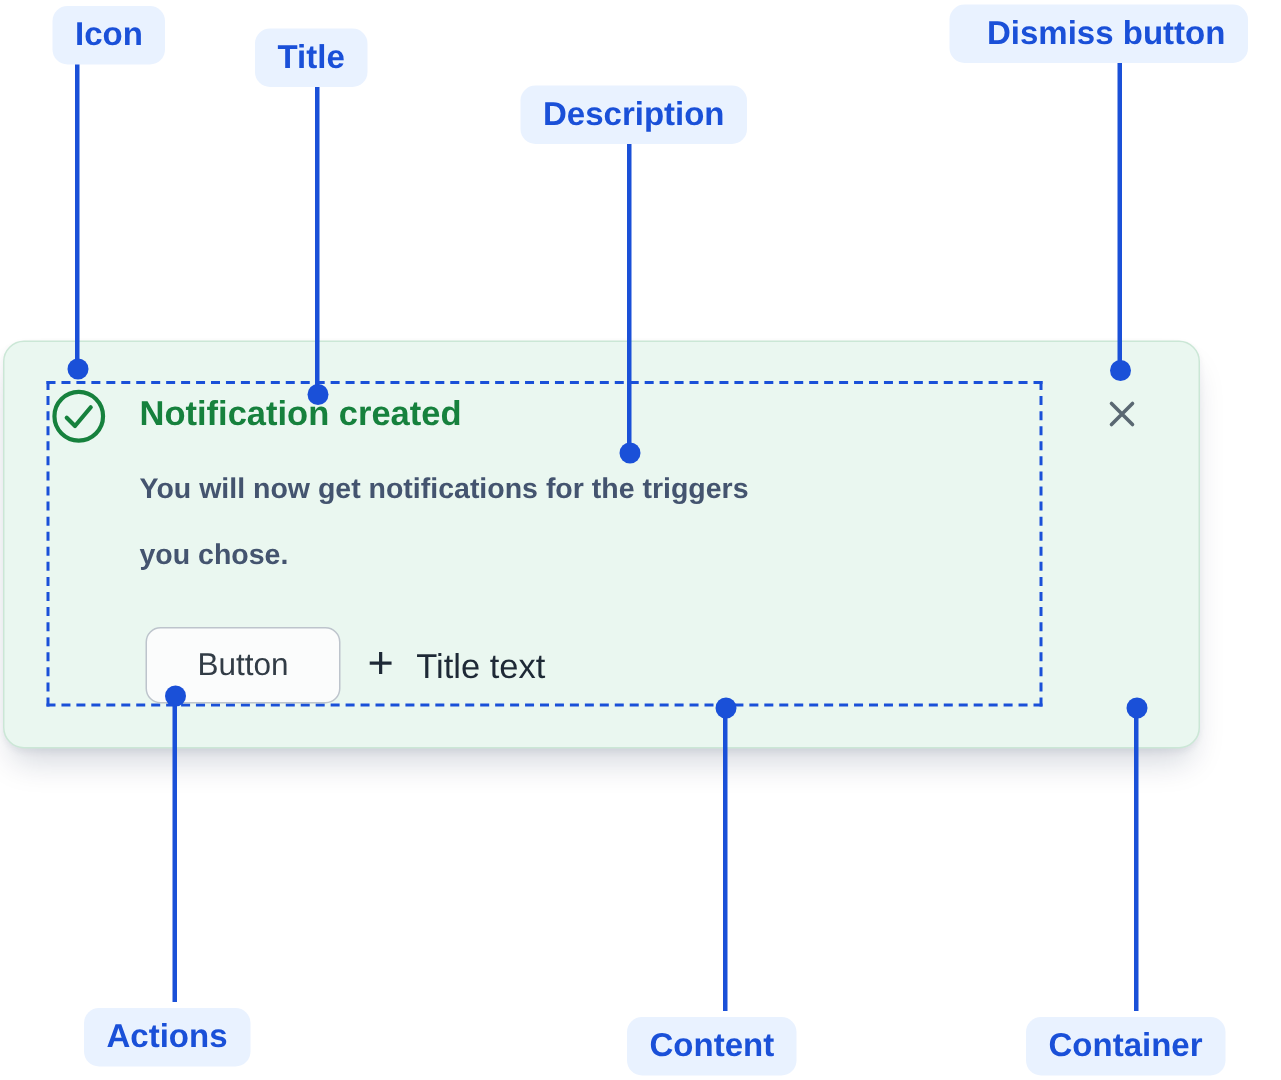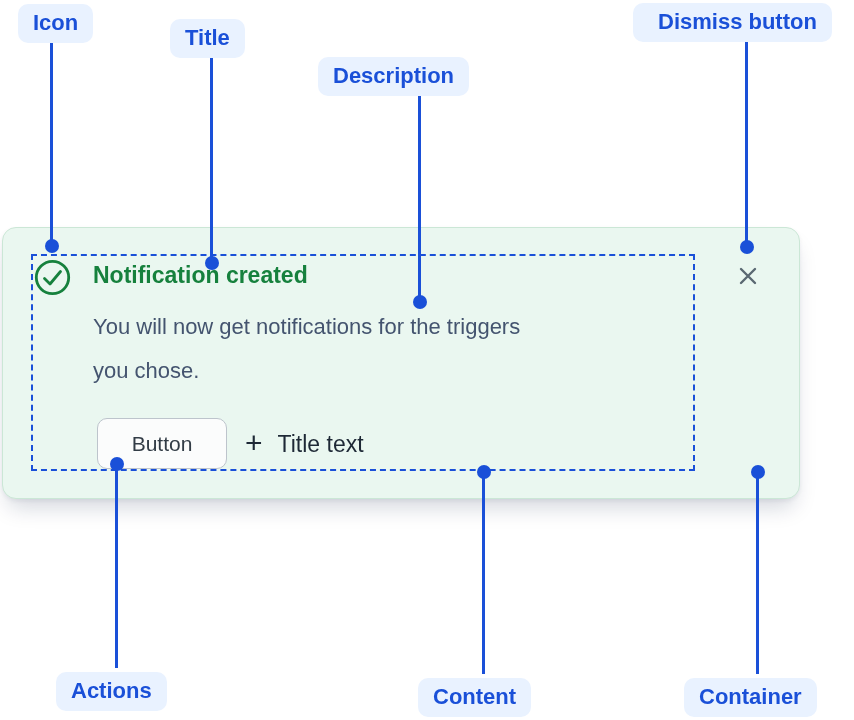--- a/index.html
+++ b/index.html
@@ -79,22 +79,22 @@
     color: #16813D;
     z-index: 3;
     white-space: nowrap;
     text-align: center;
   }
 
   .card-desc {
     position: absolute;
     left: 93px; top: 305px;
     width: 615px;
-    font-size: 22px;
-    font-weight: 400;
+    font-size: 19px;
+    font-weight: 700;
     line-height: 44px;
     color: #44546F;
     white-space: pre-line;
     z-index: 3;
   }
 
   .card-button {
     position: absolute;
     left: 97px; top: 418px;
     width: 130px; height: 51px;
@@ -141,23 +141,23 @@
     background: transparent;
     border: none;
     display: flex;
     align-items: center;
     justify-content: center;
     cursor: pointer;
     z-index: 3;
   }
 
   
-  .pill-icon        { left: 18px;  top: 4px; }
+  .pill-icon        { left: 35px;  top: 4px; }
   .pill-title       { left: 170px; top: 19px; }
-  .pill-description { left: 318px; top: 57px; }
+  .pill-description { left: 347px; top: 57px; }
   .pill-dismiss     { left: 633px; top: 3px; padding-left: 25px; }
   .pill-actions     { left: 56px;  top: 672px; }
   .pill-content     { left: 418px; top: 678px; }
   .pill-container   { left: 684px; top: 678px; }
 
   .line-icon        { left: 50px;  top: 42px;  height: 198px; }
   .line-title       { left: 210px; top: 56px;  height: 201px; }
   .line-description { left: 418px; top: 96px;  height: 200px; }
   .line-dismiss     { left: 745px; top: 40px;  height: 201px; }
   .line-actions     { left: 115px; top: 468px; height: 200px; }

